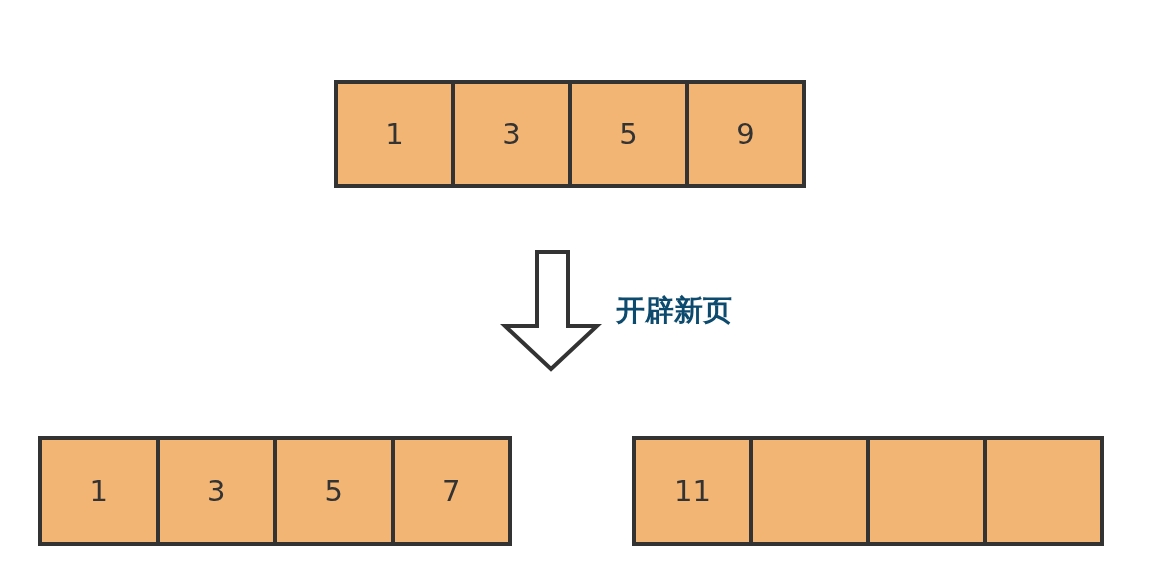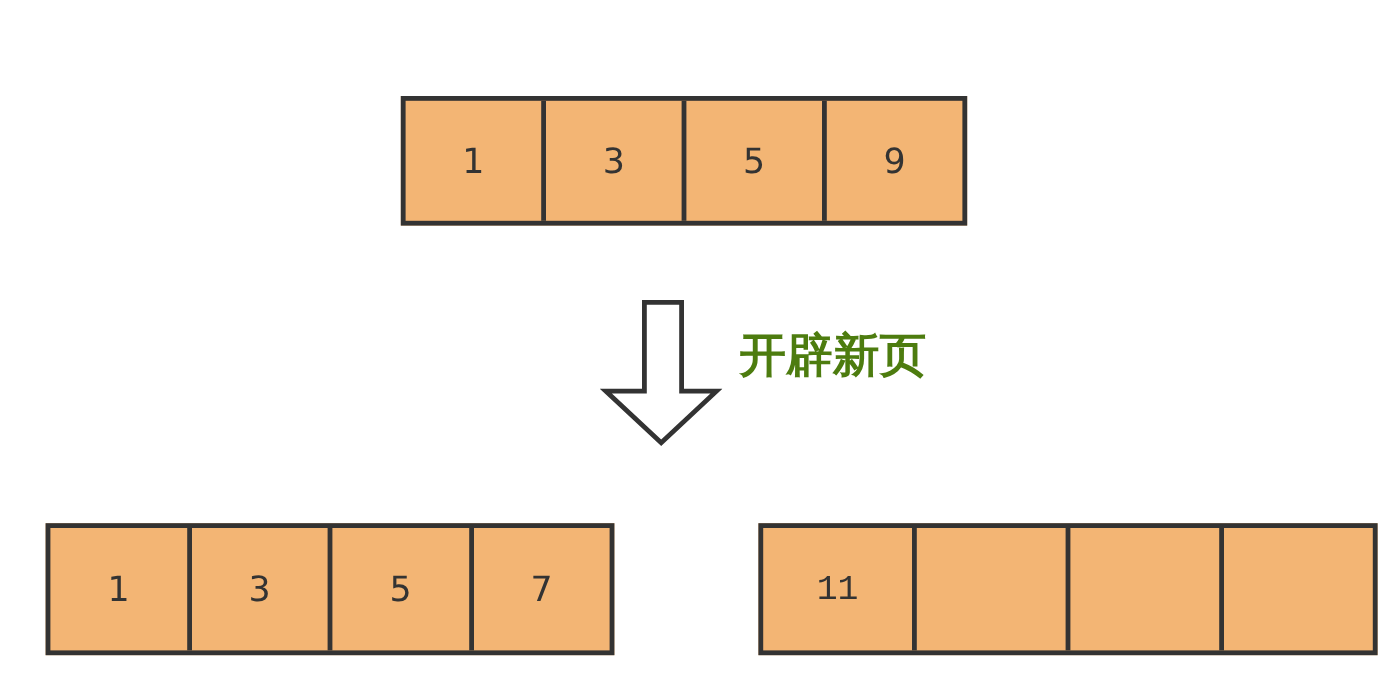--- a/index.html
+++ b/index.html
@@ -13,25 +13,25 @@
     border: 4px solid #333333; box-sizing: border-box;
     background: #f3b574;
   }
   .cell {
     flex: 1; display: flex; align-items: center; justify-content: center;
     font-size: 29px; color: #333333; box-sizing: border-box;
   }
   .cell + .cell { border-left: 4px solid #333333; }
   #page-top { left: 334px; top: 80px; width: 472px; height: 108px; }
   #page-left { left: 38px; top: 436px; width: 474px; height: 110px; }
-  #page-right { left: 632px; top: 436px; width: 516px; height: 110px; font-family: Liberation Mono, monospace; }
+  #page-right { left: 632px; top: 436px; width: 472px; height: 110px; }
   #arrow { position: absolute; left: 500px; top: 248px; }
   #caption {
-    position: absolute; left: 616px; top: 269px;
-    font-size: 39px; font-weight: bold; color: #4d7c0f; letter-spacing: 0px;
+    position: absolute; left: 616px; top: 291px;
+    font-size: 29px; font-weight: bold; color: #0c4a6e; letter-spacing: 0px;
   }
 </style>
 </head>
 <body>
 
 <div class="page" id="page-top">
   <div class="cell">1</div>
   <div class="cell">3</div>
   <div class="cell">5</div>
   <div class="cell">9</div>

